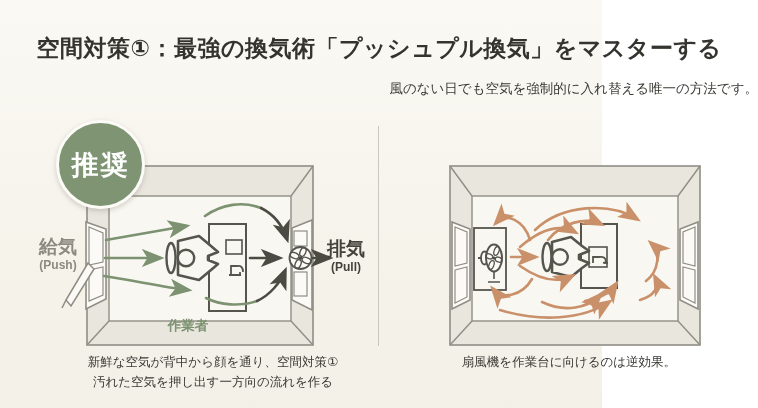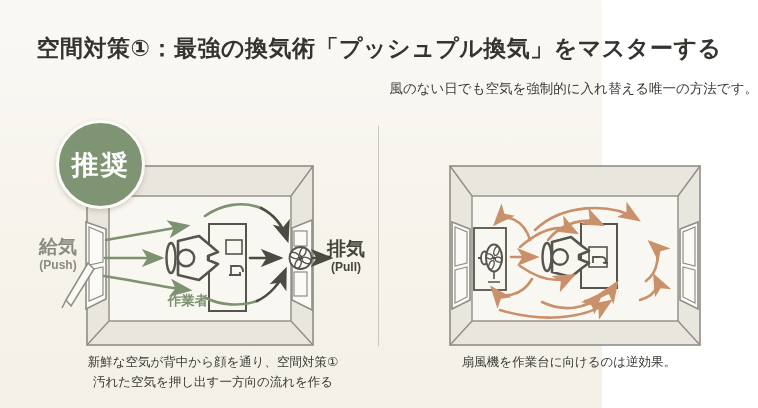--- a/index.html
+++ b/index.html
@@ -32,21 +32,21 @@
   .badge-ng{left:423px;top:121px;width:85px;height:85px;background:var(--badge-orange,#c08a61);font-size:26px;letter-spacing:1px;}
   .diagram{position:absolute;z-index:1;}
   .svg-left{left:30px;top:115px;}
   .svg-right{left:415px;top:115px;}
   .side-label{position:absolute;text-align:center;line-height:19px;z-index:2;}
   .lbl-intake{left:26px;top:237px;width:64px;color:var(--intake-label,#8b8a80);font-weight:600;}
   .lbl-exhaust{left:316px;top:239px;width:60px;color:var(--exhaust-label,#43423b);font-weight:600;}
   .side-label .l1{font-size:19px;}
   .side-label .l2{font-size:12px;}
   .lbl-worker{
-    position:absolute;left:157px;top:292px;width:62px;text-align:center;
+    position:absolute;left:157px;top:317px;width:62px;text-align:center;
     color:var(--fresh-arrow,#7c9270);font-size:13.5px;font-weight:600;z-index:2;
   }
   .caption{
     position:absolute;top:353px;text-align:center;font-size:12.5px;line-height:19.5px;
     color:var(--caption,#3a3934);font-weight:500;
   }
   .cap-left{left:40px;width:346px;}
   .cap-right{left:410px;width:318px;}
   
   .fill-wall{fill:var(--wall,#e9e6de);}

